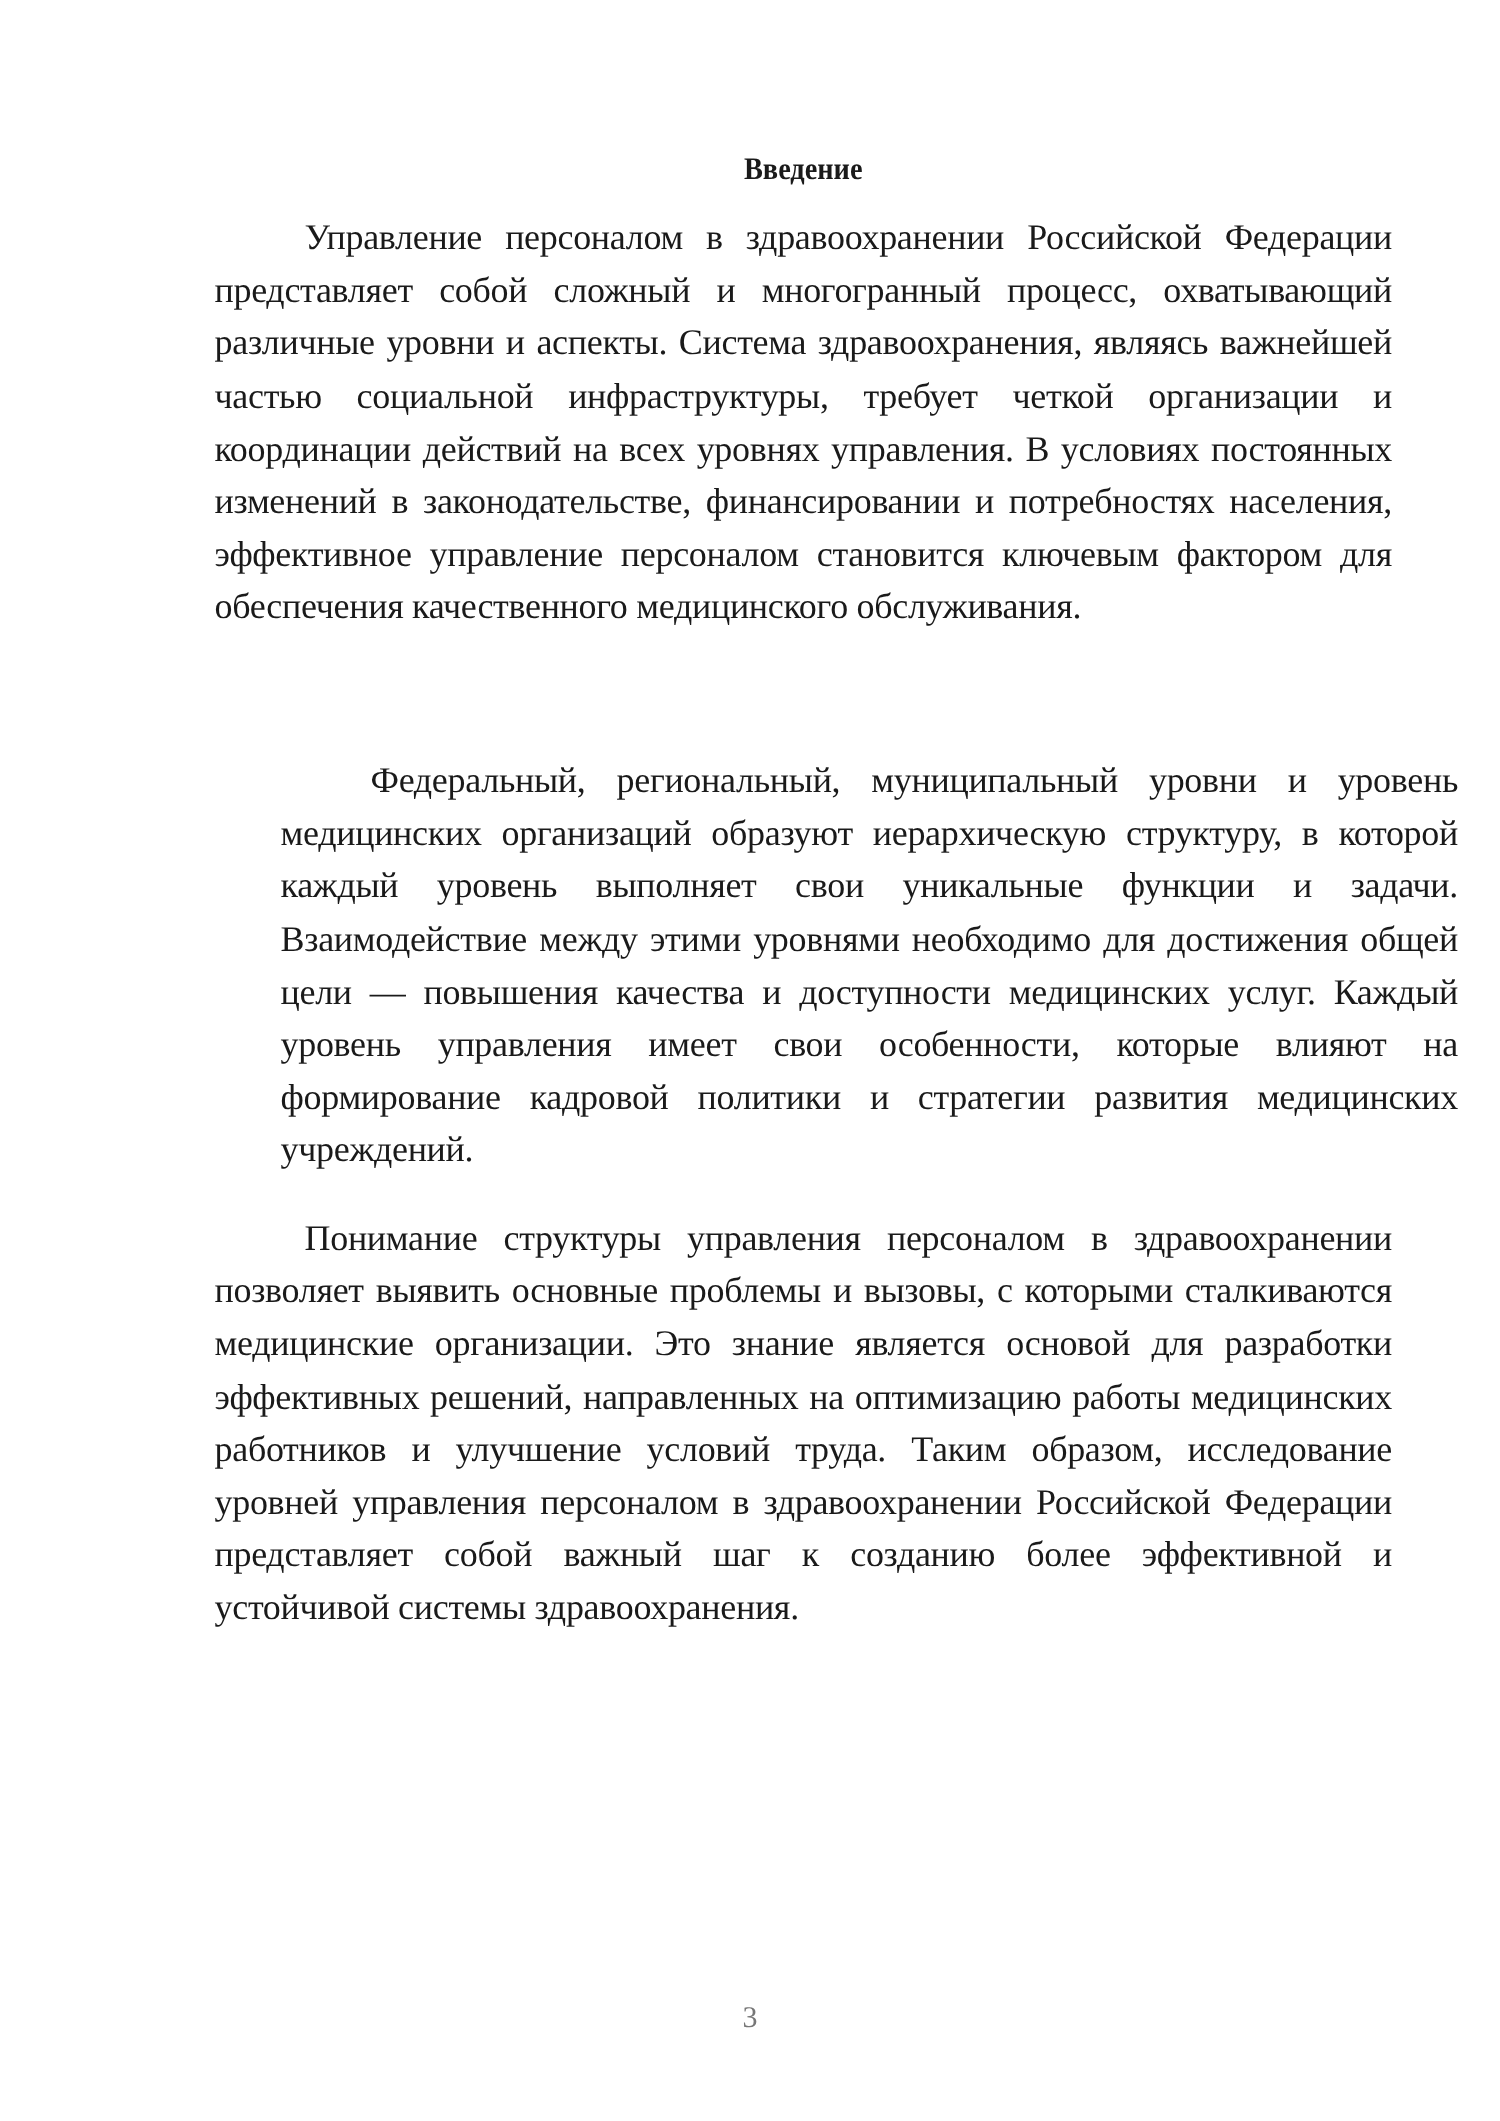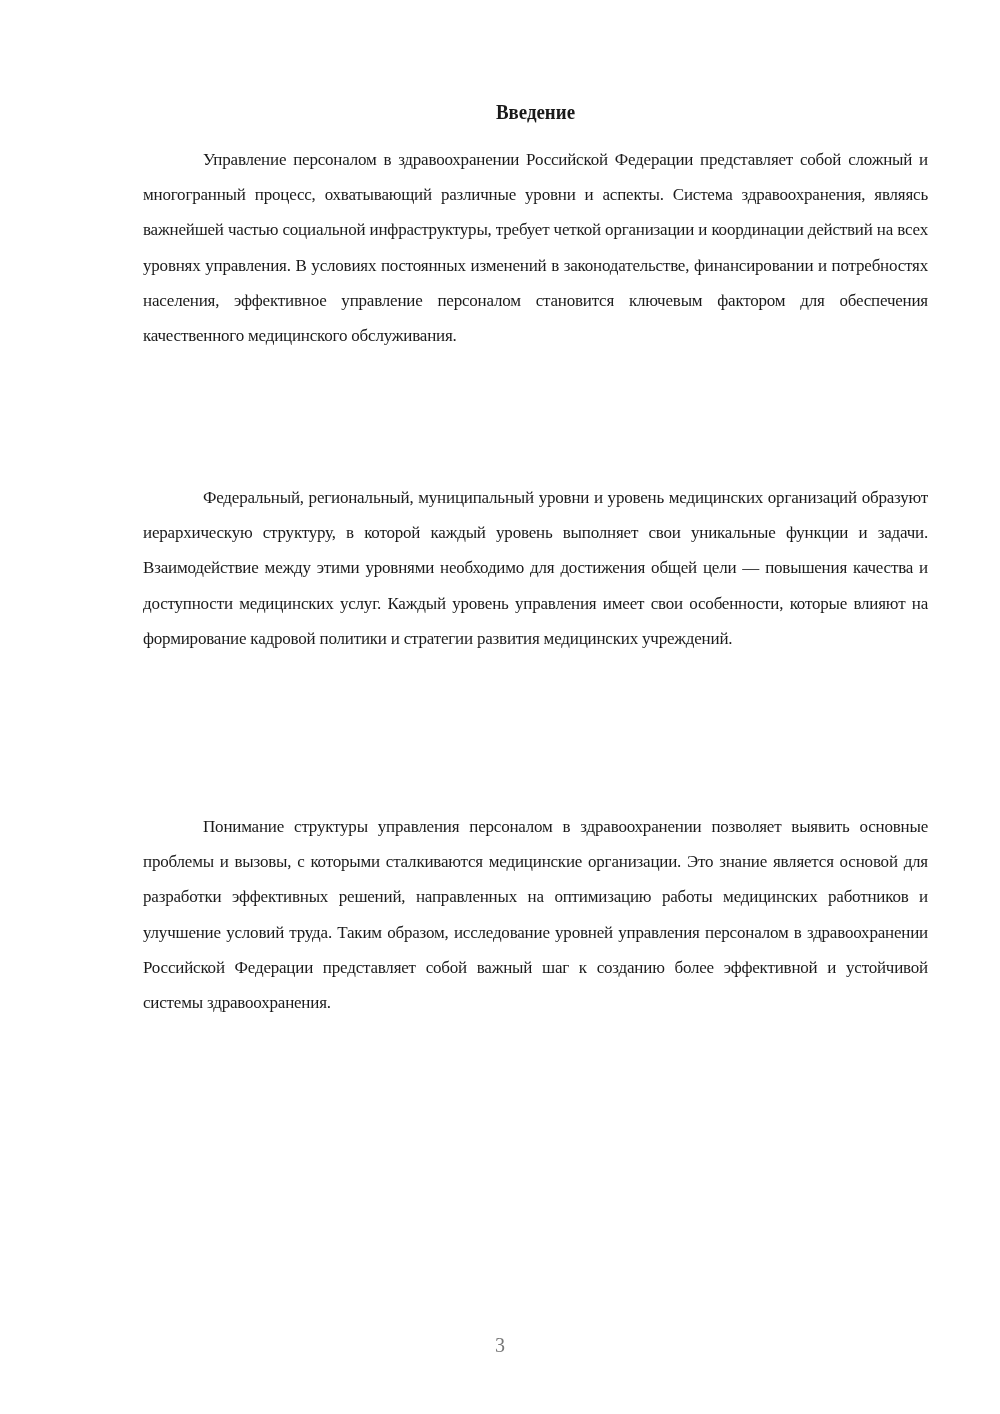--- a/index.html
+++ b/index.html
@@ -30,30 +30,30 @@
       font-weight: bold;
       font-size: 21px;
       line-height: 28px;
       transform: scaleX(0.9);
       transform-origin: center;
     }
     .para {
       position: absolute;
       left: 0;
       width: 785px;
-      font-size: 17px;
+      font-size: 24px;
       line-height: 35.2px;
       text-align: justify;
       text-align-last: left;
       text-indent: 60px;
       margin: 0;
       letter-spacing: -0.2px;
     }
     .p1 { top: 142px; }
-    .p2 { top: 480px; }
+    .p2 { top: 504px; margin-left: 44px; }
     .p3 { top: 809px; }
     .page-number {
       position: absolute;
       top: 1334px;
       left: 0;
       width: 1000px;
       text-align: center;
       font-size: 20px;
       color: #777777;
       font-family: "Liberation Serif", serif;

